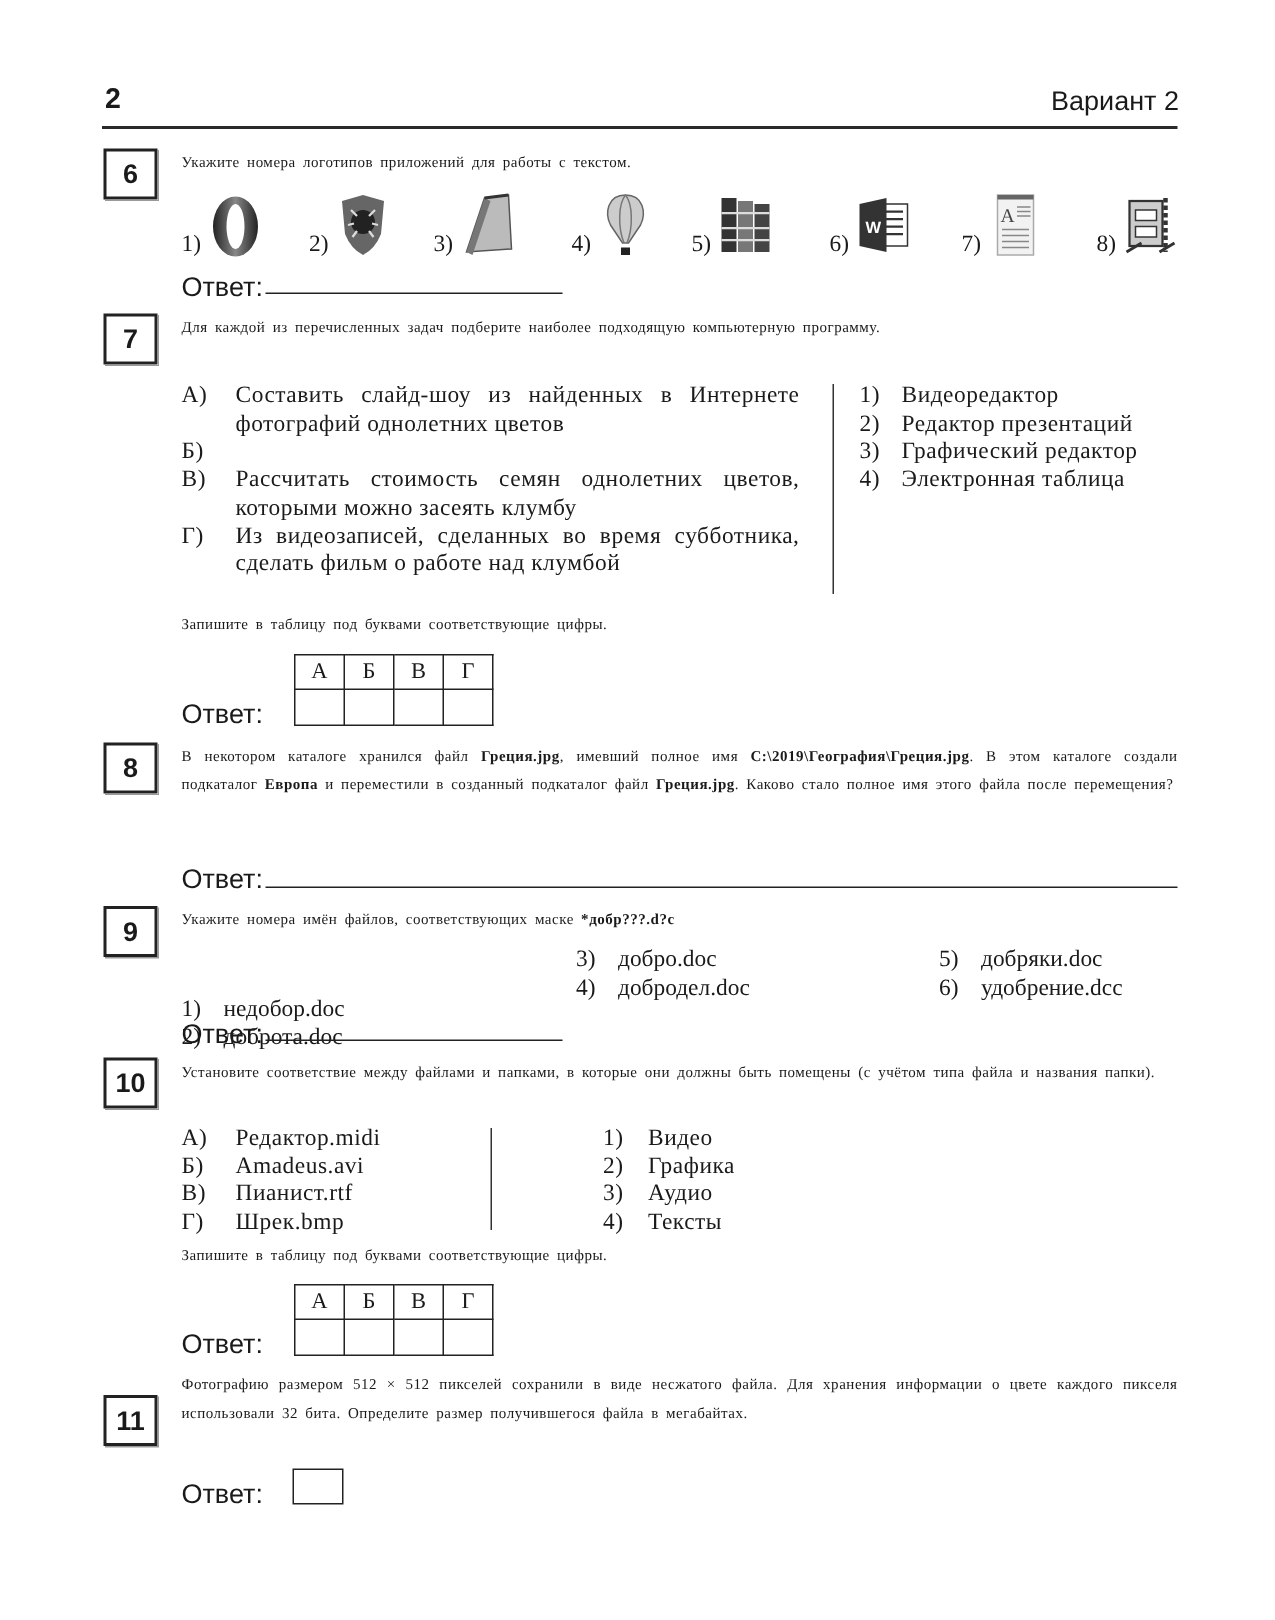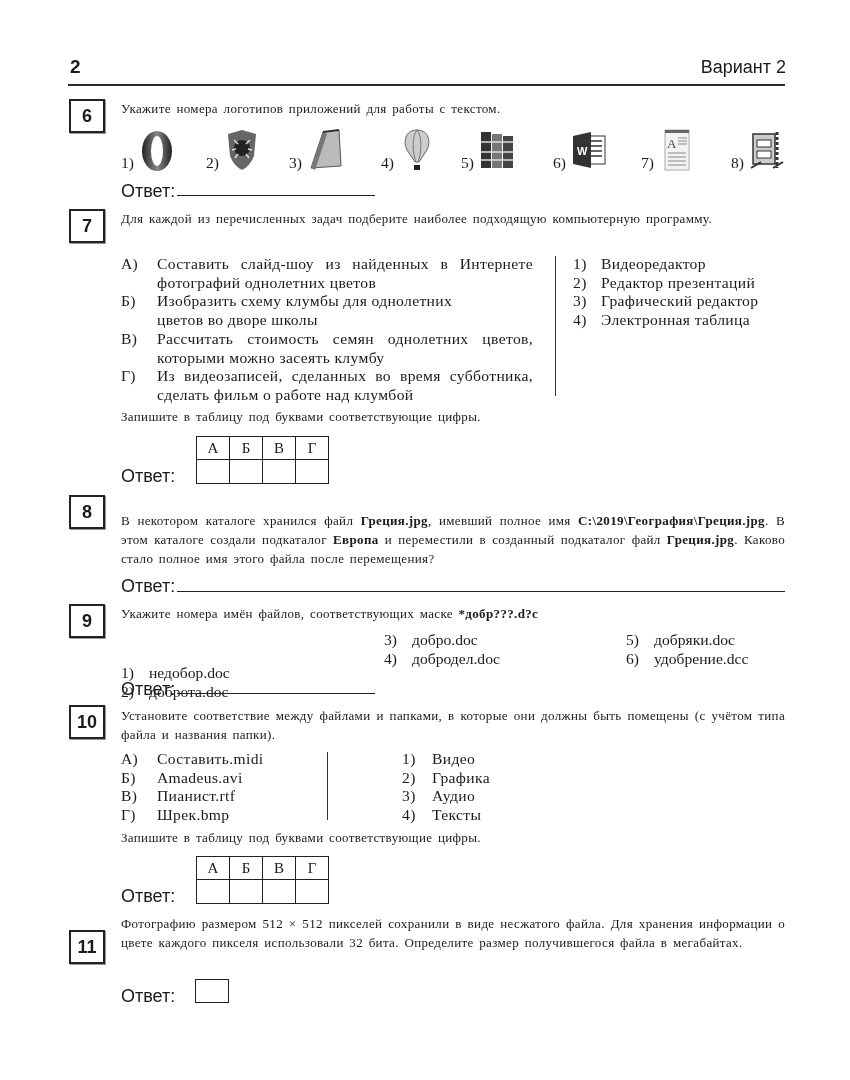--- a/index.html
+++ b/index.html
@@ -10,21 +10,21 @@
 
   .page-num { left: 70px; top: 56px; font-size: 19px; font-weight: bold; }
   .variant { right: 64px; top: 57px; font-size: 18px; }
   .rule { left: 68px; top: 84px; width: 717px; height: 2px; background: #2a2a2a; }
 
   .qbox { position: absolute; left: 69px; width: 36px; height: 34px; border: 2px solid #222;
           box-sizing: border-box; display: flex; align-items: center; justify-content: center;
           font-family: "Liberation Sans", "DejaVu Sans", sans-serif; font-weight: bold; font-size: 18px;
           box-shadow: 1px 1px 0 #999; }
   .qtext { position: absolute; left: 121px; width: 664px; font-family: "Liberation Serif", "DejaVu Serif", serif;
-           font-size: 13px; line-height: 19px; text-align: justify; letter-spacing: 0.35px; word-spacing: 2px; }
+           font-size: 10px; line-height: 19px; text-align: justify; letter-spacing: 0.35px; word-spacing: 2px; }
   .qtext b { font-weight: bold; }
 
   .answer-label { position: absolute; left: 121px; font-family: "Liberation Sans", "DejaVu Sans", sans-serif; font-size: 18px; }
   .answer-line { position: absolute; height: 0; border-bottom: 1.5px solid #222; }
 
   .logos { position: absolute; left: 121px; top: 122px; width: 670px; height: 50px; }
   .logo-item { position: absolute; bottom: 0; display: flex; align-items: flex-end; }
   .logo-num { font-family: "Liberation Serif", serif; font-size: 15.6px; margin-right: 3px; line-height: 18px; }
   .logo-icon { width: 40px; height: 44px; }
 
@@ -134,21 +134,20 @@
 <div class="qbox" style="top:209px;">7</div>
 <div class="qtext" style="top:209px;">Для каждой из перечисленных задач подберите наиболее подходящую компьютерную программу.</div>
 
 <div class="col" style="left:121px; top:255px; width:412px;">
   <div class="item">
       <span class="lbl">А)</span>
       <span style="text-align:justify;">Составить слайд-шоу из найденных в Интернете фотографий однолетних цветов</span>
     </div>
   <div class="item">
       <span class="lbl">Б)</span>
-      <span style="width:330px;">Изобразить схему клумбы для однолетних цветов во дворе школы</span>
     </div>
   <div class="item">
       <span class="lbl">В)</span>
       <span style="text-align:justify;">Рассчитать стоимость семян однолетних цветов, которыми можно засеять клумбу</span>
     </div>
   <div class="item">
       <span class="lbl">Г)</span>
       <span style="text-align:justify;">Из видеозаписей, сделанных во время субботника, сделать фильм о работе над клумбой</span>
     </div>
 </div>
@@ -185,21 +184,21 @@
   <tr class="inputs">
     <td></td>
     <td></td>
     <td></td>
     <td></td>
   </tr>
 </tbody>
   </table>
 
 <div class="qbox" style="top:495px;">8</div>
-<div class="qtext" style="top:495px;margin-top:16px;"><span>В некотором каталоге хранился файл </span><b>Греция.jpg</b><span>, имевший полное имя </span><b>C:\2019\География\Греция.jpg</b><span>. В этом каталоге создали подкаталог </span><b>Европа</b><span> и переместили в созданный подкаталог файл </span><b>Греция.jpg</b><span>. Каково стало полное имя этого файла после перемещения?</span></div>
+<div class="qtext" style="top:495px;"><span>В некотором каталоге хранился файл </span><b>Греция.jpg</b><span>, имевший полное имя </span><b>C:\2019\География\Греция.jpg</b><span>. В этом каталоге создали подкаталог </span><b>Европа</b><span> и переместили в созданный подкаталог файл </span><b>Греция.jpg</b><span>. Каково стало полное имя этого файла после перемещения?</span></div>
 <div class="answer-label" style="top:576px;">Ответ:</div>
 <div class="answer-line" style="left:177px; top:591px; width:608px;"></div>
 
 <div class="qbox" style="top:604px;">9</div>
 <div class="qtext" style="top:604px;"><span>Укажите номера имён файлов, соответствующих маске </span><b>*добр???.d?c</b></div>
 <div class="opts3" style="left:121px; top:630px;margin-top:33px;">
   <div><span style="display:inline-block;width:28px;">1)</span><span>недобор.doc</span></div>
   <div><span style="display:inline-block;width:28px;">2)</span><span>доброта.doc</span></div>
 </div>
 <div class="opts3" style="left:384px; top:630px;">
@@ -211,21 +210,21 @@
   <div><span style="display:inline-block;width:28px;">6)</span><span>удобрение.dcc</span></div>
 </div>
 <div class="answer-label" style="top:679px;">Ответ:</div>
 <div class="answer-line" style="left:177px; top:693px; width:198px;"></div>
 
 <div class="qbox" style="top:705px;text-align:right;">10</div>
 <div class="qtext" style="top:706px;">Установите соответствие между файлами и папками, в которые они должны быть помещены (с учётом типа файла и названия папки).</div>
 <div class="col" style="left:121px; top:750px; width:200px;">
   <div class="item">
       <span class="lbl">А)</span>
-      <span>Составить.midi</span>
+      <span>Редактор.midi</span>
     </div>
   <div class="item">
       <span class="lbl">Б)</span>
       <span>Amadeus.avi</span>
     </div>
   <div class="item">
       <span class="lbl">В)</span>
       <span>Пианист.rtf</span>
     </div>
   <div class="item">

